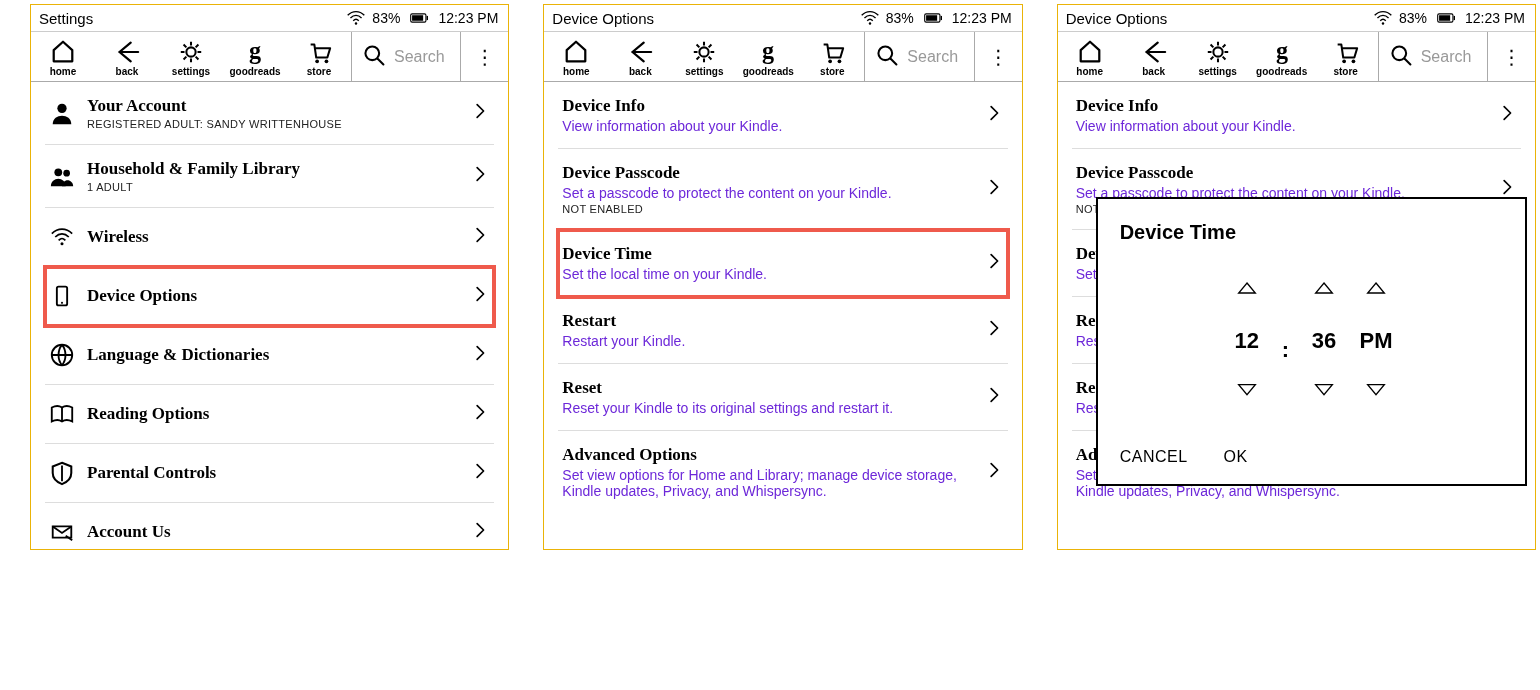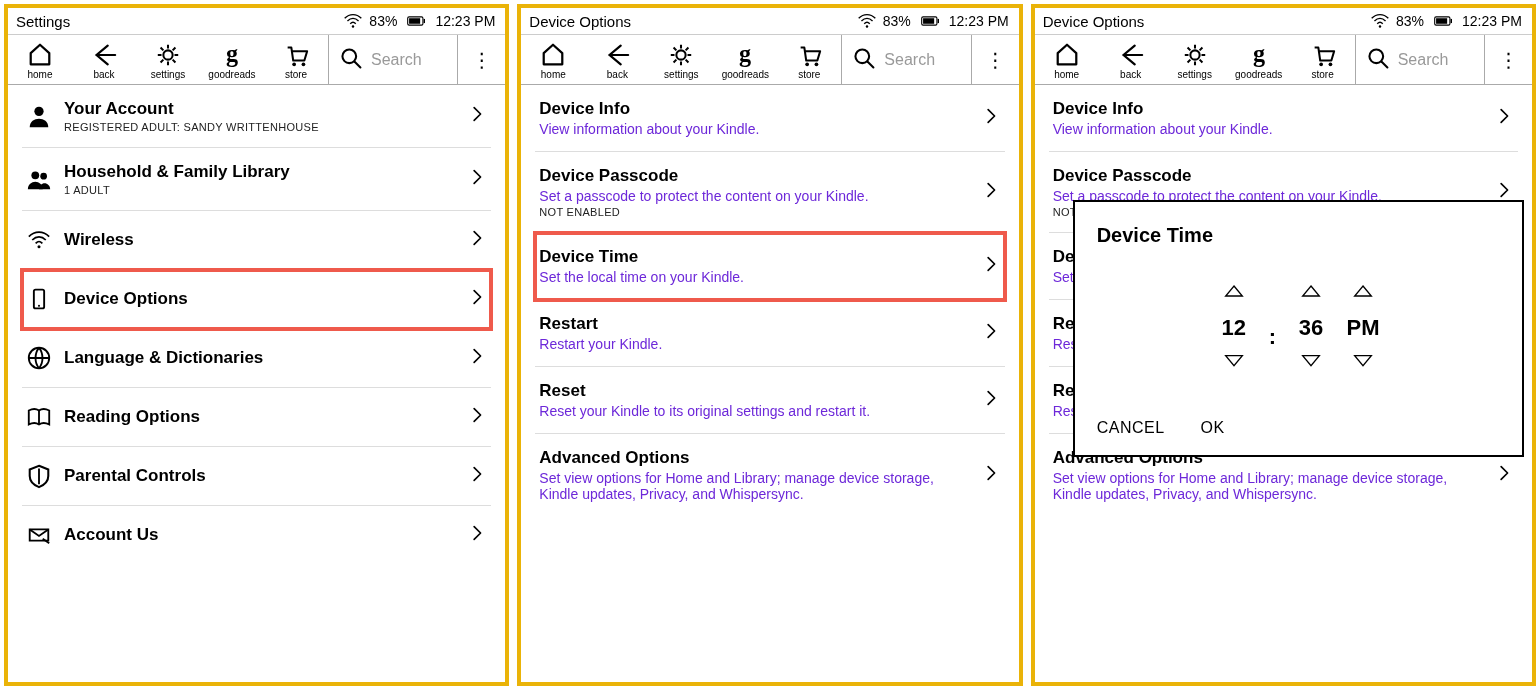--- a/index.html
+++ b/index.html
@@ -7,27 +7,28 @@
     font-family: -apple-system, BlinkMacSystemFont, "Segoe UI", Helvetica, Arial, sans-serif;
     background: #fff;
     width: 1540px;
     height: 690px;
     display: flex;
     gap: 8px;
     padding: 4px;
   }
   .panel {
     flex: 1;
-    border: 4px solid #eab308;
-    height: 682px;
+    border: 1px solid #eab308;
+    height: 546px;
     display: flex;
     flex-direction: column;
     background: #fff;
     position: relative;
     overflow: hidden;
+    margin-left: 26px;
   }
   
   .status {
     display: flex;
     align-items: center;
     padding: 4px 10px 4px 8px;
     font-size: 14px;
     border-bottom: 1px solid #ccc;
   }
   .status .title { font-weight: 400; font-size: 15px;}
@@ -40,20 +41,21 @@
     border-bottom: 1px solid #aaa;
   }
   .tb-btn {
     width: 64px;
     display: flex;
     flex-direction: column;
     align-items: center;
     padding: 8px 0 4px;
     font-size: 10px;
     gap: 2px;
+    font-weight: bold;
   }
   .tb-btn .ico { height: 24px; display: flex; align-items: center; justify-content: center; }
   .search-box {
     flex: 1;
     border-left: 1px solid #aaa;
     display: flex;
     align-items: center;
     padding: 0 10px;
     gap: 8px;
   }
@@ -80,21 +82,21 @@
   .row {
     display: flex;
     align-items: center;
     padding: 14px 4px;
     border-bottom: 1px solid #ddd;
     gap: 12px;
   }
   .row:last-child { border-bottom: none; }
   .row .row-icon { width: 26px; display: flex; align-items: center; justify-content: center; }
   .row .row-body { flex: 1; }
-  .row .row-title { font-weight: 700; font-size: 17px; }
+  .row .row-title { font-weight: 700; font-size: 17px; font-family: Liberation Serif, serif; }
   .row .row-sub { font-size: 14px; color: #6d28d9; margin-top: 2px; }
   .row .row-meta { font-size: 11px; color: #222; margin-top: 2px; letter-spacing: .3px; }
   .row .chev { width: 18px; }
   .row.highlight {
     outline: 4px solid #ef5a4c;
     outline-offset: -2px;
     border-bottom-color: transparent;
   }
   .dialog {
     position: absolute;
@@ -103,21 +105,21 @@
     background: #fff;
     padding: 22px 22px 18px;
   }
   .dialog-title { font-size: 20px; font-weight: 700; margin-bottom: 34px; }
   .spinner {
     display: flex;
     justify-content: center;
     gap: 18px;
     margin-bottom: 44px;
   }
-  .spin-col { display: flex; flex-direction: column; align-items: center; gap: 8px; font-size: 22px; font-weight: 700; }
+  .spin-col { display: flex; flex-direction: column; align-items: center; gap: 24px; font-size: 22px; font-weight: 700; }
   .spin-col.colon { justify-content: center; padding: 18px 0 0; }
   .tri-up, .tri-dn { cursor: pointer; }
   .dialog-actions { display: flex; gap: 36px; font-size: 16px; letter-spacing: .5px; padding-right: 10px;}
 </style>
 </head>
 <body>
 
 <svg width="0" height="0" style="position:absolute">
   <defs>
     <g id="i-home">

